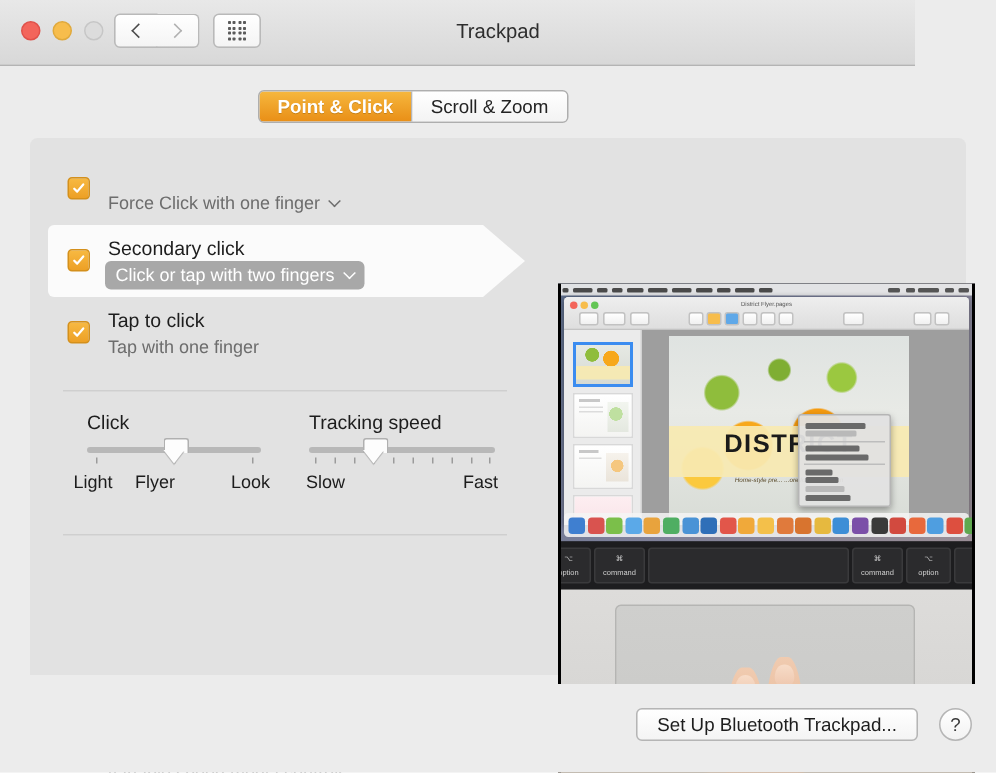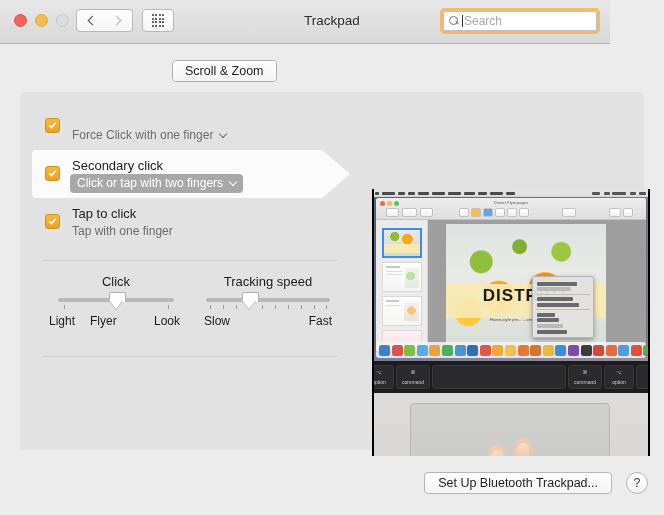--- a/index.html
+++ b/index.html
@@ -228,21 +228,21 @@
     width: 296px;
     height: 1px;
     background: #cfcfcf;
   }
 
   
   .slider-group { position: absolute; }
   .slider-label {
     position: absolute; top: 0;
     width: 100%;
-    text-align: center;
+    text-align: left;
     font-size: 13px;
     color: #1d1d1d;
   }
   .slider-track {
     position: absolute;
     top: 24px; left: 0;
     height: 4px;
     border-radius: 2px;
     background: #b8b8b8;
   }
@@ -548,31 +548,24 @@
           <i></i>
           <i></i>
           <i></i>
           <i></i>
           <i></i>
       </span>
     </div>
 
     <div id="win-title">Trackpad</div>
 
-    <div id="searchwrap">
-      <div id="searchfield">
-        <span class="search-icon"></span>
-        <span id="caret"></span>
-        <span id="search-placeholder">Search</span>
-      </div>
-      <div id="searchring"></div>
-    </div>
   </div>
 
   <div id="tabs">
+    <div class="tab active">Point &amp; Click</div>
     <div class="tab">Scroll &amp; Zoom</div>
   </div>
 
   <div id="content">
 
     <div class="opt-row" style="top:10px;">
       <div class="opt-check">
         <svg class="checkmark" viewBox="0 0 12 12">
           <path d="M2 6.4 L4.6 9 L10 2.6" stroke="#ffffff" stroke-width="2" fill="none" stroke-linecap="round" stroke-linejoin="round"></path>
         </svg>

